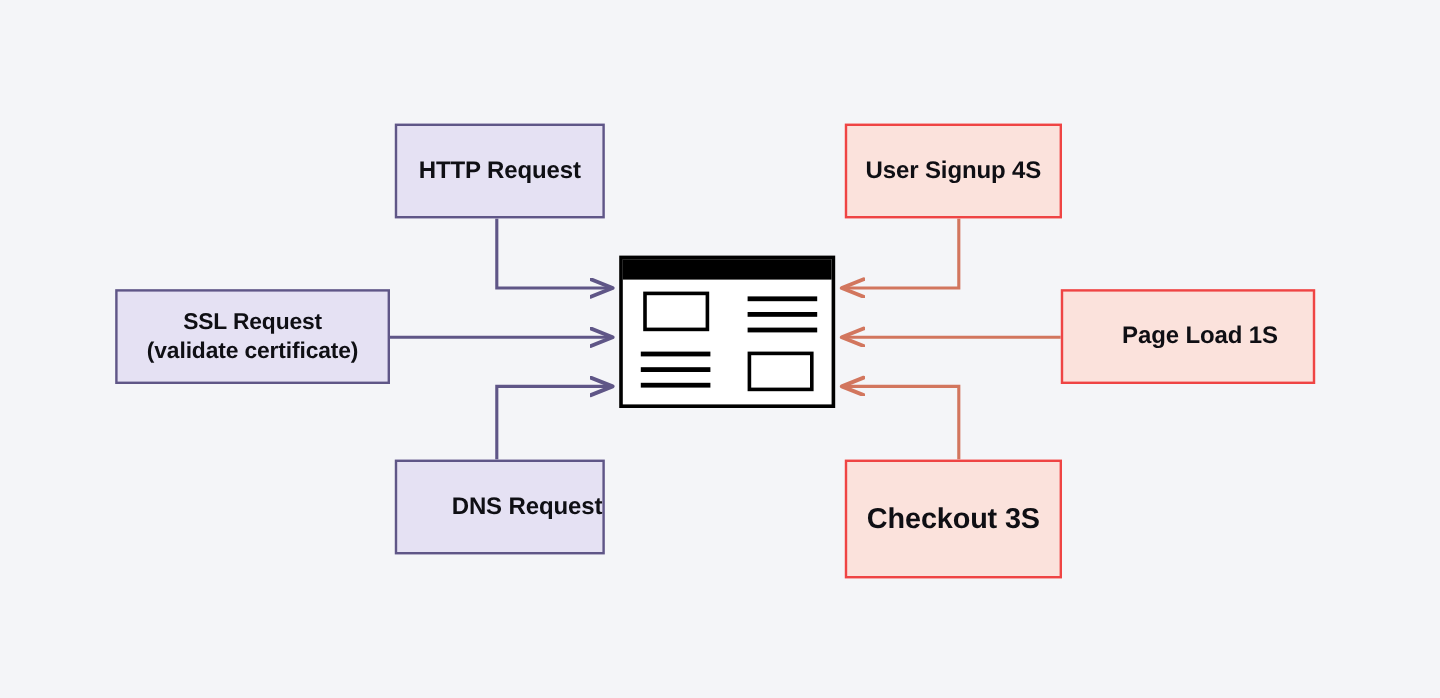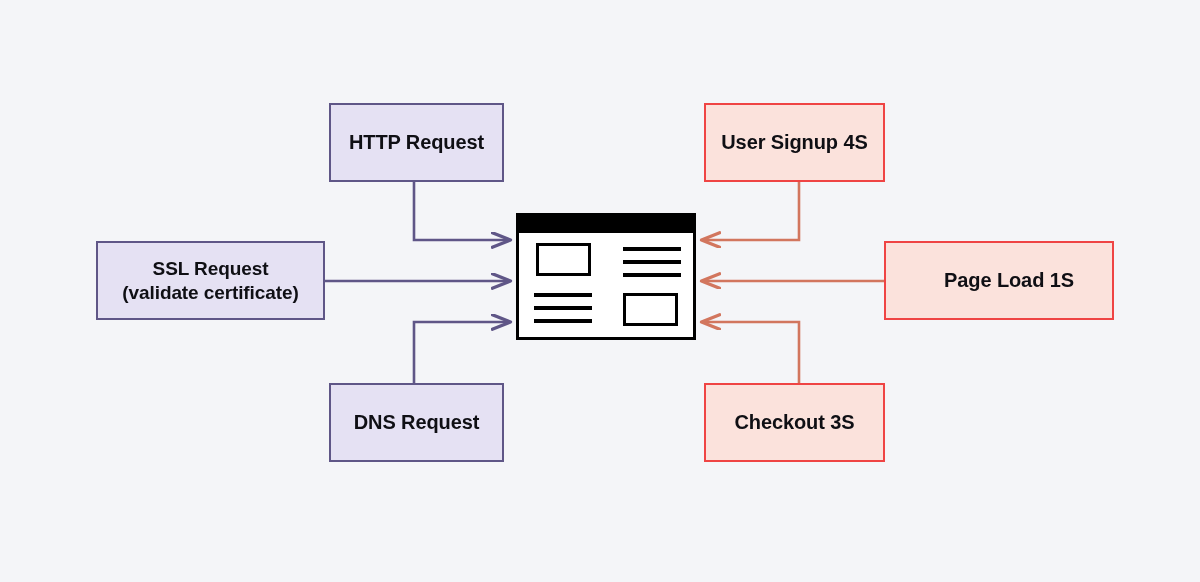--- a/index.html
+++ b/index.html
@@ -115,33 +115,33 @@
 
   <div class="node purple" style="left:329px; top:103px; width:175px; height:79px; font-size:20px;">
     <span class="node-label">HTTP Request</span>
   </div>
 
   <div class="node purple" style="left:96px; top:241px; width:229px; height:79px; font-size:19px;">
     <span class="node-label">SSL Request
 (validate certificate)</span>
   </div>
 
-  <div class="node purple" style="left:329px; top:383px; width:175px; height:79px; font-size:20px;">
+  <div class="node purple" style="left:329px; top:383px; width:175px; height:79px; font-size:20px;justify-content:flex-end;">
     <span class="node-label">DNS Request</span>
   </div>
 
   <div class="node red" style="left:704px; top:103px; width:181px; height:79px; font-size:20px;">
     <span class="node-label">User Signup 4S</span>
   </div>
 
-  <div class="node red" style="left:884px; top:241px; width:230px; height:79px; font-size:20px;padding-left:20px;">
+  <div class="node red" style="left:884px; top:241px; width:212px; height:79px; font-size:20px;padding-left:20px;">
     <span class="node-label">Page Load 1S</span>
   </div>
 
-  <div class="node red" style="left:704px; top:383px; width:181px; height:79px; font-size:20px;">
+  <div class="node red" style="left:704px; top:383px; width:181px; height:99px; font-size:24px;">
     <span class="node-label">Checkout 3S</span>
   </div>
 
   <div id="page-mockup">
     <div id="mockup-titlebar"></div>
     <div class="mock-rect" id="mock-thumb-a"></div>
     <div class="mock-line" id="mock-line-r1"></div>
     <div class="mock-line" id="mock-line-r2"></div>
     <div class="mock-line" id="mock-line-r3"></div>
     <div class="mock-line" id="mock-line-l1"></div>

